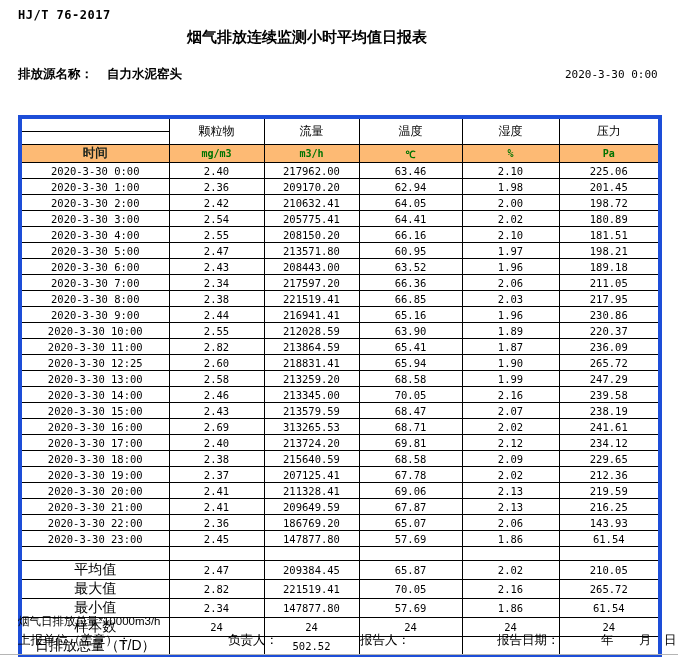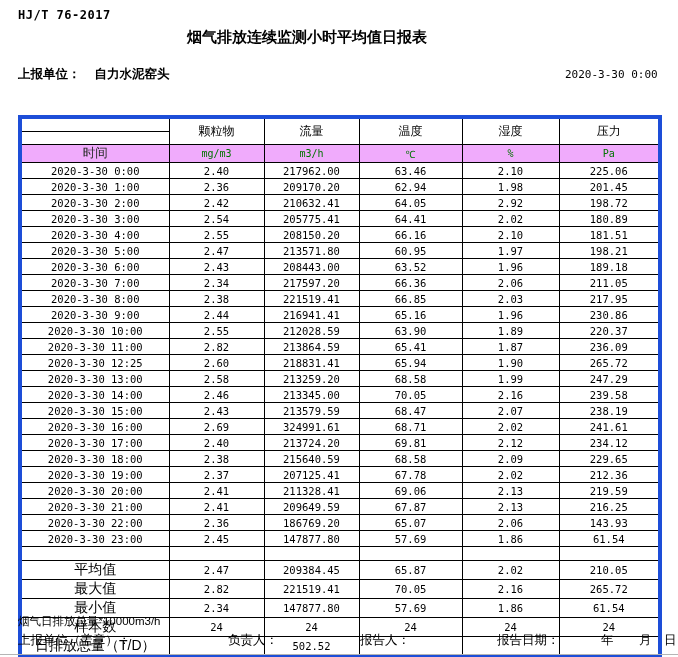--- a/index.html
+++ b/index.html
@@ -29,21 +29,21 @@
     border:4px solid #1d4ed8;
     padding-left:32px;
   }
   .report td, .report th {
     border:1px solid #000; padding:0; text-align:center;
     overflow:hidden; white-space:nowrap; vertical-align:middle;
   }
   tr.hdr-sub td { height:12px; }
   .pollutant-th { font-size:12px; font-weight:normal; }
   tr.unit-row { height:16px; }
-  tr.unit-row td, tr.unit-row th { background:#f0abfc; }
+  tr.unit-row td, tr.unit-row th { background:#fdba74;font-weight:bold; }
   .time-header { font-size:12.5px; font-weight:normal; color:#1c241c; }
   .unit-cell {
     font-family:"DejaVu Sans Mono", monospace;
     font-size:10px; color:#007300;
   }
   .time-cell, .num-cell {
     font-family:"DejaVu Sans Mono", monospace;
     font-size:10.5px; height:15px;
   }
   .blank-row td { height:13px; }
@@ -65,21 +65,21 @@
     border-top:1px solid #b5b5b5;
   }
 </style>
 </head>
 <body>
 
 <div class="doc-code">HJ/T  76-2017</div>
 <div class="title">烟气排放连续监测小时平均值日报表</div>
 
 <div class="source-line">
-  <span>上报单位：</span><span class="source-name">自力水泥窑头</span>
+  <span>排放源名称：</span><span class="source-name">自力水泥窑头</span>
 </div>
 <div class="report-datetime">2020-3-30 0:00</div>
 
 <table class="report">
   <colgroup>
     <col style="width:149px">
       <col style="width:95px">
       <col style="width:95px">
     <col style="width:103px">
       <col style="width:97px">
@@ -121,21 +121,21 @@
         <td class="num-cell">209170.20</td>
         <td class="num-cell">62.94</td>
         <td class="num-cell">1.98</td>
         <td class="num-cell">201.45</td>
       </tr>
       <tr>
         <td class="time-cell">2020-3-30 2:00</td>
         <td class="num-cell">2.42</td>
         <td class="num-cell">210632.41</td>
         <td class="num-cell">64.05</td>
-        <td class="num-cell">2.92</td>
+        <td class="num-cell">2.00</td>
         <td class="num-cell">198.72</td>
       </tr>
       <tr>
         <td class="time-cell">2020-3-30 3:00</td>
         <td class="num-cell">2.54</td>
         <td class="num-cell">205775.41</td>
         <td class="num-cell">64.41</td>
         <td class="num-cell">2.02</td>
         <td class="num-cell">180.89</td>
       </tr>
@@ -231,21 +231,21 @@
         <td class="time-cell">2020-3-30 15:00</td>
         <td class="num-cell">2.43</td>
         <td class="num-cell">213579.59</td>
         <td class="num-cell">68.47</td>
         <td class="num-cell">2.07</td>
         <td class="num-cell">238.19</td>
       </tr>
       <tr>
         <td class="time-cell">2020-3-30 16:00</td>
         <td class="num-cell">2.69</td>
-        <td class="num-cell">324991.61</td>
+        <td class="num-cell">313265.53</td>
         <td class="num-cell">68.71</td>
         <td class="num-cell">2.02</td>
         <td class="num-cell">241.61</td>
       </tr>
       <tr>
         <td class="time-cell">2020-3-30 17:00</td>
         <td class="num-cell">2.40</td>
         <td class="num-cell">213724.20</td>
         <td class="num-cell">69.81</td>
         <td class="num-cell">2.12</td>

